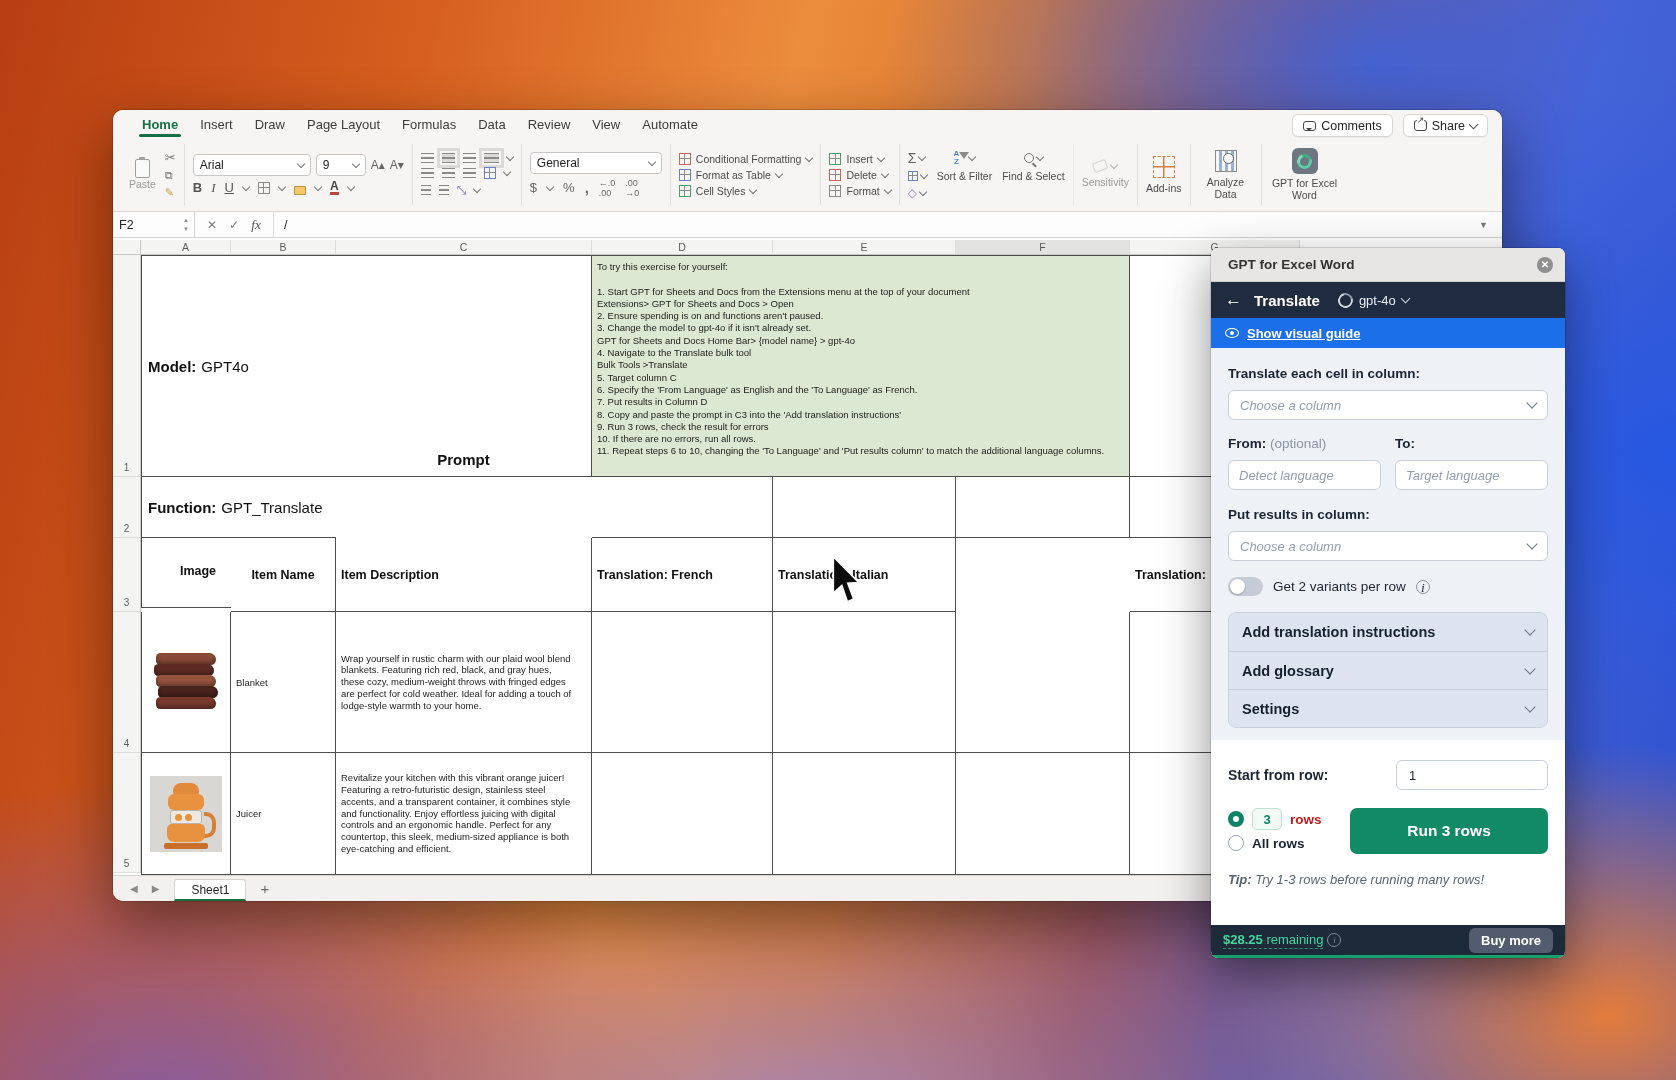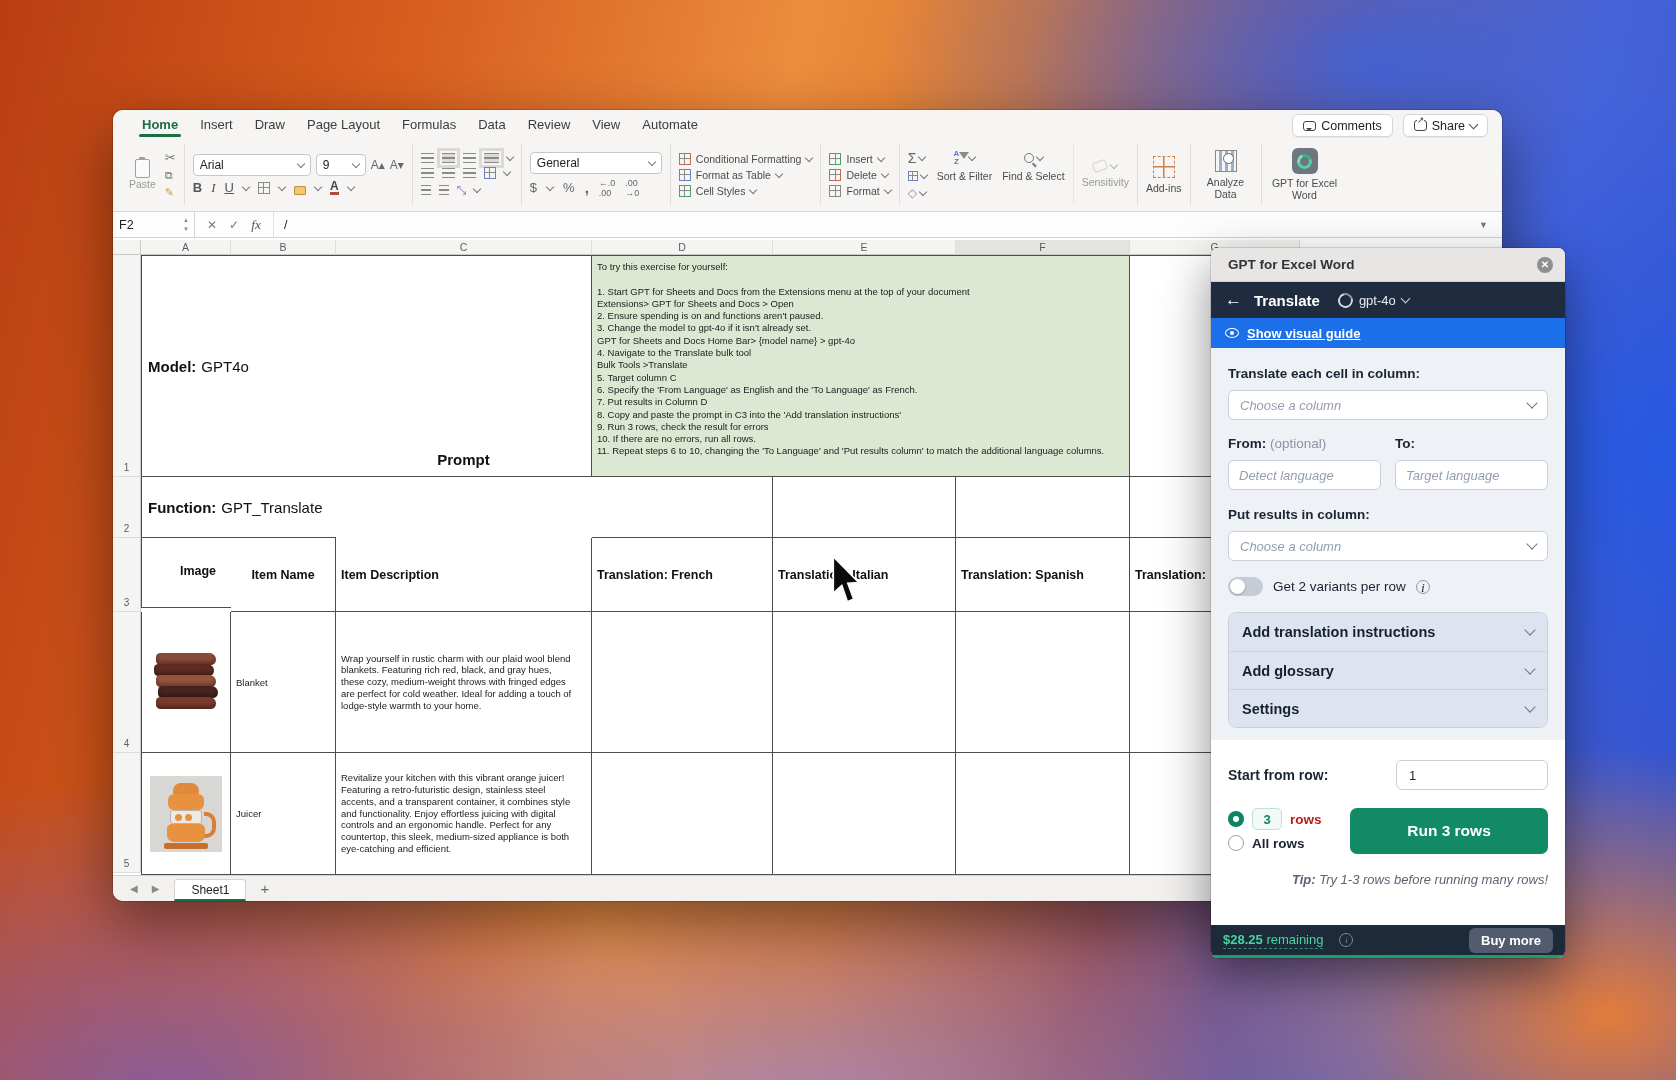--- a/index.html
+++ b/index.html
@@ -155,23 +155,23 @@
   .radios { width:122px; }
   .radiorow { display:flex; align-items:center; gap:8px; height:24px; }
   .radio { width:16px; height:16px; border-radius:50%; flex:none; }
   .radio.on { background:#0c8465; position:relative; }
   .radio.on::after { content:""; position:absolute; left:5px; top:5px; width:6px; height:6px; background:#fff; border-radius:50%; }
   .radio.off { border:1.6px solid #9aa3b0; background:#fff; }
   .rowsbox { width:30px; height:22px; background:#f3faf6; border:1px solid #bfe0d2; border-radius:5px; color:#0c8465; font-size:13px; font-weight:bold; text-align:center; line-height:21px; }
   .rowsword { color:#b91c1c; font-size:13.5px; font-weight:bold; }
   .allrows { color:#1a2433; font-size:13.5px; font-weight:bold; }
   .runbtn { flex:1; height:46px; background:#128a65; border-radius:7px; color:#fff; font-size:15.5px; font-weight:bold; display:flex; align-items:center; justify-content:center; margin-top:1px; }
-  .tip { text-align:right; font-size:13px; color:#5a6472; font-style:italic; margin-top:17px; }
+  .tip { text-align:left; font-size:13px; color:#5a6472; font-style:italic; margin-top:17px; }
   .tip b { font-weight:bold; }
-  .pfoot { position:absolute; left:0; right:0; bottom:3px; height:30px; background:#1c2a3a; display:flex; align-items:center; padding:0 12px; gap:16px; }
+  .pfoot { position:absolute; left:0; right:0; bottom:3px; height:30px; background:#1c2a3a; display:flex; align-items:center; padding:0 12px; gap:4px; }
   .remain { font-size:13px; color:#45d6a0; border-bottom:1px dashed #2f8e6d; padding-bottom:1px; }
   .remain b { font-weight:bold; }
   .finfo { width:14px; height:14px; border:1.3px solid #7e8a9a; border-radius:50%; color:#7e8a9a; font-size:9px; line-height:13px; text-align:center; font-style:italic; font-family:"Liberation Serif", serif; }
   .buymore { margin-left:auto; background:#525c6e; border-radius:6px; color:#fff; font-size:13px; font-weight:bold; padding:5px 12px; }
   .greenline { position:absolute; left:0; right:0; bottom:0; height:3px; background:#17a06c; }
   
   .cursor { position:absolute; left:831px; top:556px; z-index:50; }
 </style>
 </head>
 <body>
@@ -463,23 +463,20 @@
         </div>
       <div class="tcell hdrcell hdr-l" style="left:223px; top:300px; width:256px; height:74px;">
           <span>Item Description</span>
         </div>
       <div class="tcell hdrcell hdr-l" style="left:479px; top:300px; width:181px; height:74px;">
           <span>Translation: French</span>
         </div>
       <div class="tcell hdrcell hdr-l" style="left:660px; top:300px; width:183px; height:74px;">
           <span>Translation: Italian</span>
         </div>
-      <div class="tcell hdrcell hdr-l" style="left:843px; top:300px; width:174px; height:74px;">
-          <span>Translation: Spanish</span>
-        </div>
       <div class="tcell hdrcell hdr-l" style="left:1017px; top:300px; width:170px; height:74px;">
           <span>Translation:</span>
         </div>
 
       <div class="tcell leftb imgcell" style="left:28px; top:374px; width:90px; height:141px;">
         <div class="blanket">
           <div class="slab" style="top:0; background:#8a4a38;"></div>
           <div class="slab" style="top:11px; background:#5d2b22; left:1px; right:5px;"></div>
           <div class="slab" style="top:22px; background:#96543e;"></div>
           <div class="slab" style="top:33px; background:#4a241e; left:5px; right:1px;"></div>

